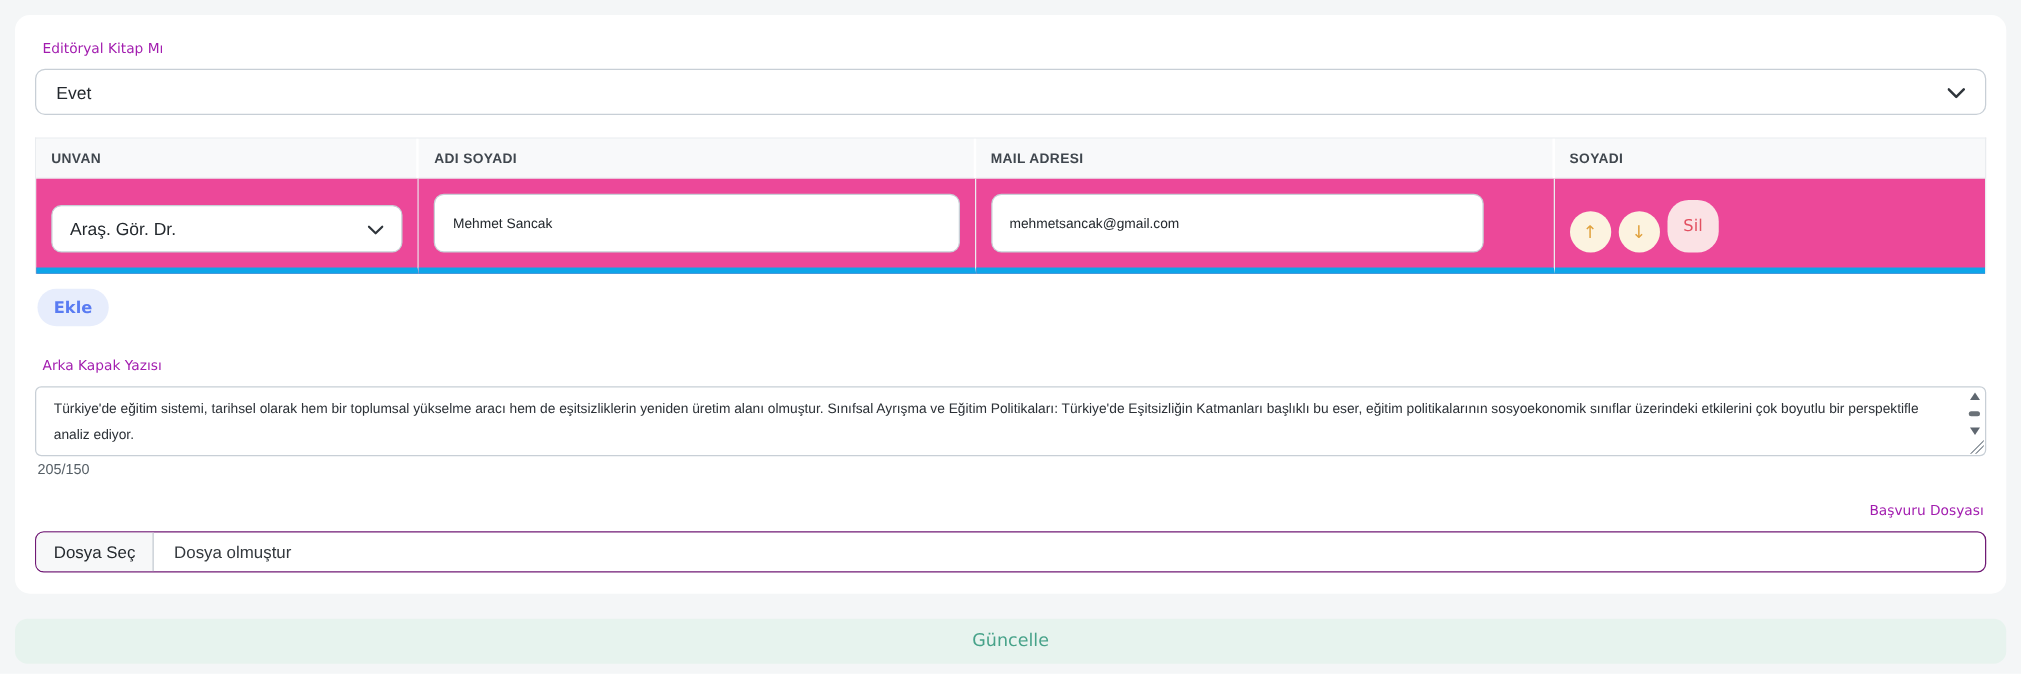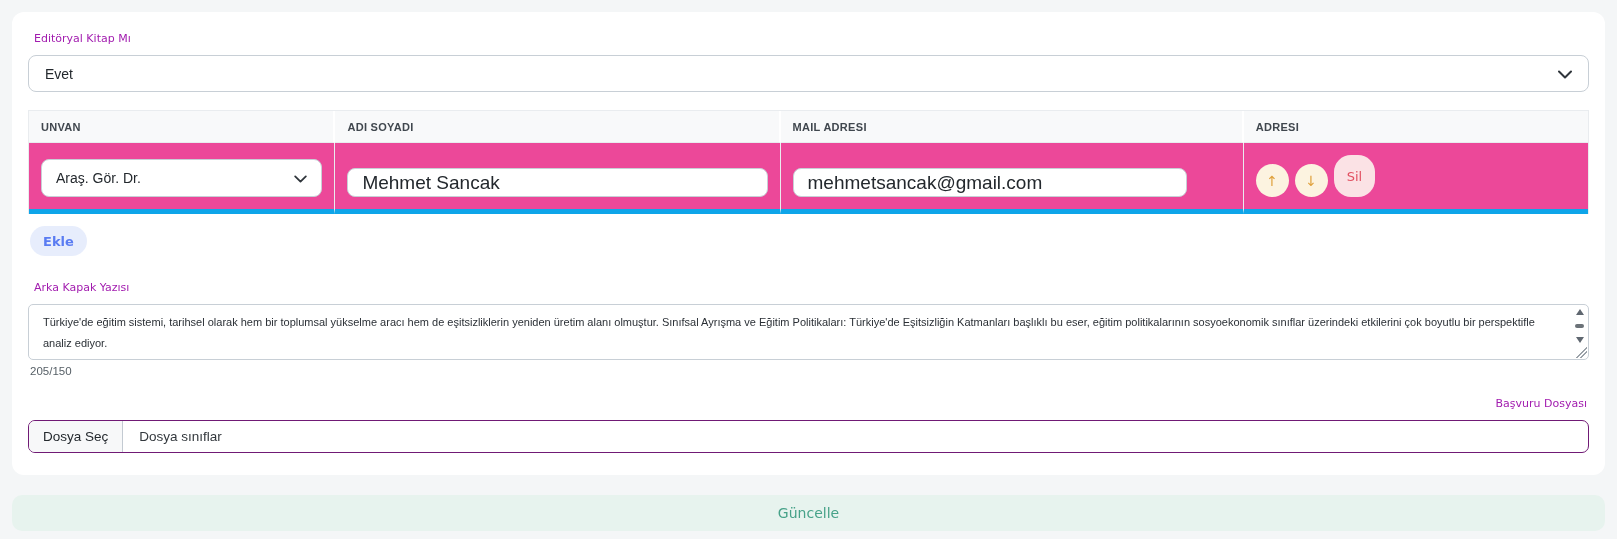--- a/index.html
+++ b/index.html
@@ -60,25 +60,25 @@
     border-right: 1px solid #e9ecef;
     border-bottom: 5px solid #0ea5e9;
     padding: 12px;
     display: flex;
     align-items: flex-end;
   }
   .td:last-child { border-right: none; }
   .row-select { width: 100%; height: 38px; padding: 0 14px; }
   .cell-input {
     width: 100%;
-    height: 29px;
+    height: 47px;
     border: 1px solid #c8cfd6;
     border-radius: 8px;
     padding: 0 14px;
-    font-size: 19px;
+    font-size: 11px;
     color: #23282d;
     font-family: "Liberation Sans", sans-serif;
     outline: none;
     background: #fff;
   }
   .cell-input.mail { width: 90%; }
   .actions { gap: 6px; }
   .pill-btn {
     border: none;
     cursor: pointer;
@@ -227,21 +227,21 @@
           <polyline points="1,1.5 7,7.5 13,1.5" fill="none" stroke="#2f353b" stroke-width="2" stroke-linecap="round" stroke-linejoin="round"></polyline>
         </svg>
     </span>
   </div>
 
   <div class="authors-table">
     <div class="thead">
       <div class="th">UNVAN</div>
       <div class="th">ADI SOYADI</div>
       <div class="th">MAIL ADRESI</div>
-      <div class="th">ADRESI</div>
+      <div class="th">SOYADI</div>
     </div>
     <div class="trow">
       <div class="td">
         <div class="select-box row-select">
           <span>Araş. Gör. Dr.</span>
           <span>
             <svg width="13" height="8" viewBox="0 0 14 9">
                 <polyline points="1,1.5 7,7.5 13,1.5" fill="none" stroke="#2f353b" stroke-width="2" stroke-linecap="round" stroke-linejoin="round"></polyline>
               </svg>
           </span>
@@ -278,18 +278,18 @@
     </div>
     <div class="ta-resize"></div>
   </div>
 
   <div class="char-counter">205/150</div>
 
   <div class="field-label file-label">Başvuru Dosyası</div>
 
   <div class="file-box">
     <div class="file-btn">Dosya Seç</div>
-    <div class="file-status">Dosya sınıflar</div>
+    <div class="file-status">Dosya olmuştur</div>
   </div>
 
 </div>
 
 <button class="guncelle-btn">Güncelle</button>
 
 </body></html>

